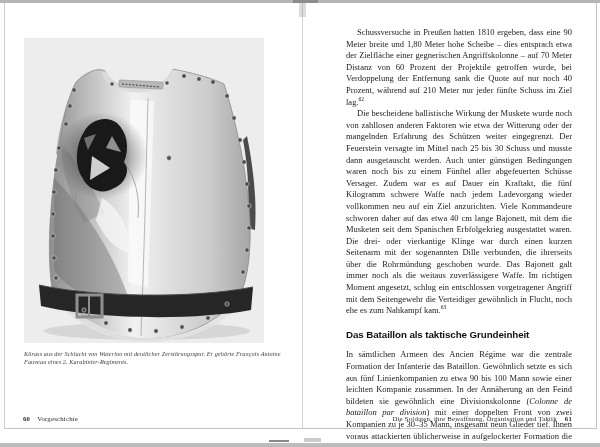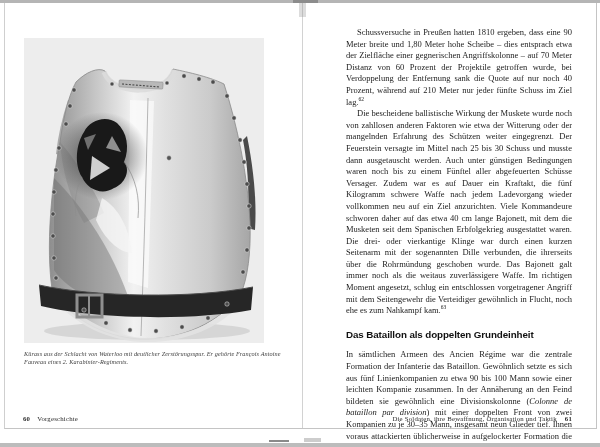--- a/index.html
+++ b/index.html
@@ -144,21 +144,21 @@
 
       <div class="footer footer-left">
         <span class="pagenum">60</span><span>Vorgeschichte</span>
       </div>
     </div>
 
     <div class="page page-right">
       <div class="textblock">
         <p class="indent"><span>Schussversuche in Preußen hatten 1810 ergeben, dass eine 90 Meter breite und 1,80 Meter hohe Scheibe – dies entsprach etwa der Zielfläche einer gegnerischen Angriffskolonne – auf 70 Meter Distanz von 60 Prozent der Projektile getroffen wurde, bei Verdoppelung der Entfernung sank die Quote auf nur noch 40 Prozent, während auf 210 Meter nur jeder fünfte Schuss im Ziel lag.</span><sup>62</sup></p>
         <p class="indent"><span>Die bescheidene ballistische Wirkung der Muskete wurde noch von zahllosen anderen Faktoren wie etwa der Witterung oder der mangelnden Erfahrung des Schützen weiter eingegrenzt. Der Feuerstein versagte im Mittel nach 25 bis 30 Schuss und musste dann ausgetauscht werden. Auch unter günstigen Bedingungen waren noch bis zu einem Fünftel aller abgefeuerten Schüsse Versager. Zudem war es auf Dauer ein Kraftakt, die fünf Kilogramm schwere Waffe nach jedem Ladevorgang wieder vollkommen neu auf ein Ziel anzurichten. Viele Kommandeure schworen daher auf das etwa 40 cm lange Bajonett, mit dem die Musketen seit dem Spanischen Erbfolgekrieg ausgestattet waren. Die drei- oder vierkantige Klinge war durch einen kurzen Seitenarm mit der sogenannten Dille verbunden, die ihrerseits über die Rohrmündung geschoben wurde. Das Bajonett galt immer noch als die weitaus zuverlässigere Waffe. Im richtigen Moment angesetzt, schlug ein entschlossen vorgetragener Angriff mit dem Seitengewehr die Verteidiger gewöhnlich in Flucht, noch ehe es zum Nahkampf kam.</span><sup>63</sup></p>
-        <h2 class="sect">Das Bataillon als doppelten Grundeinheit</h2>
+        <h2 class="sect">Das Bataillon als taktische Grundeinheit</h2>
         <p><span>In sämtlichen Armeen des Ancien Régime war die zentrale Formation der Infanterie das Bataillon. Gewöhnlich setzte es sich aus fünf Linienkompanien zu etwa 90 bis 100 Mann sowie einer leichten Kompanie zusammen. In der Annäherung an den Feind bildeten sie gewöhnlich eine Divisionskolonne (</span><span class="it">Colonne de bataillon par division</span><span>) mit einer doppelten Front von zwei Kompanien zu je 30–35 Mann, insgesamt neun Glieder tief. Ihnen voraus attackierten üblicherweise in aufgelockerter Formation die Schützen der leichten Kompanie, die bei den Franzosen </span></p>
       </div>
 
       <div class="footer footer-right">
         <span class="runtitle">Die Soldaten, ihre Bewaffnung, Organisation und Taktik</span><span class="pagenum">61</span>
       </div>
     </div>
 
     <div class="gutter"></div>
     <div class="gutter-shadow"></div>

